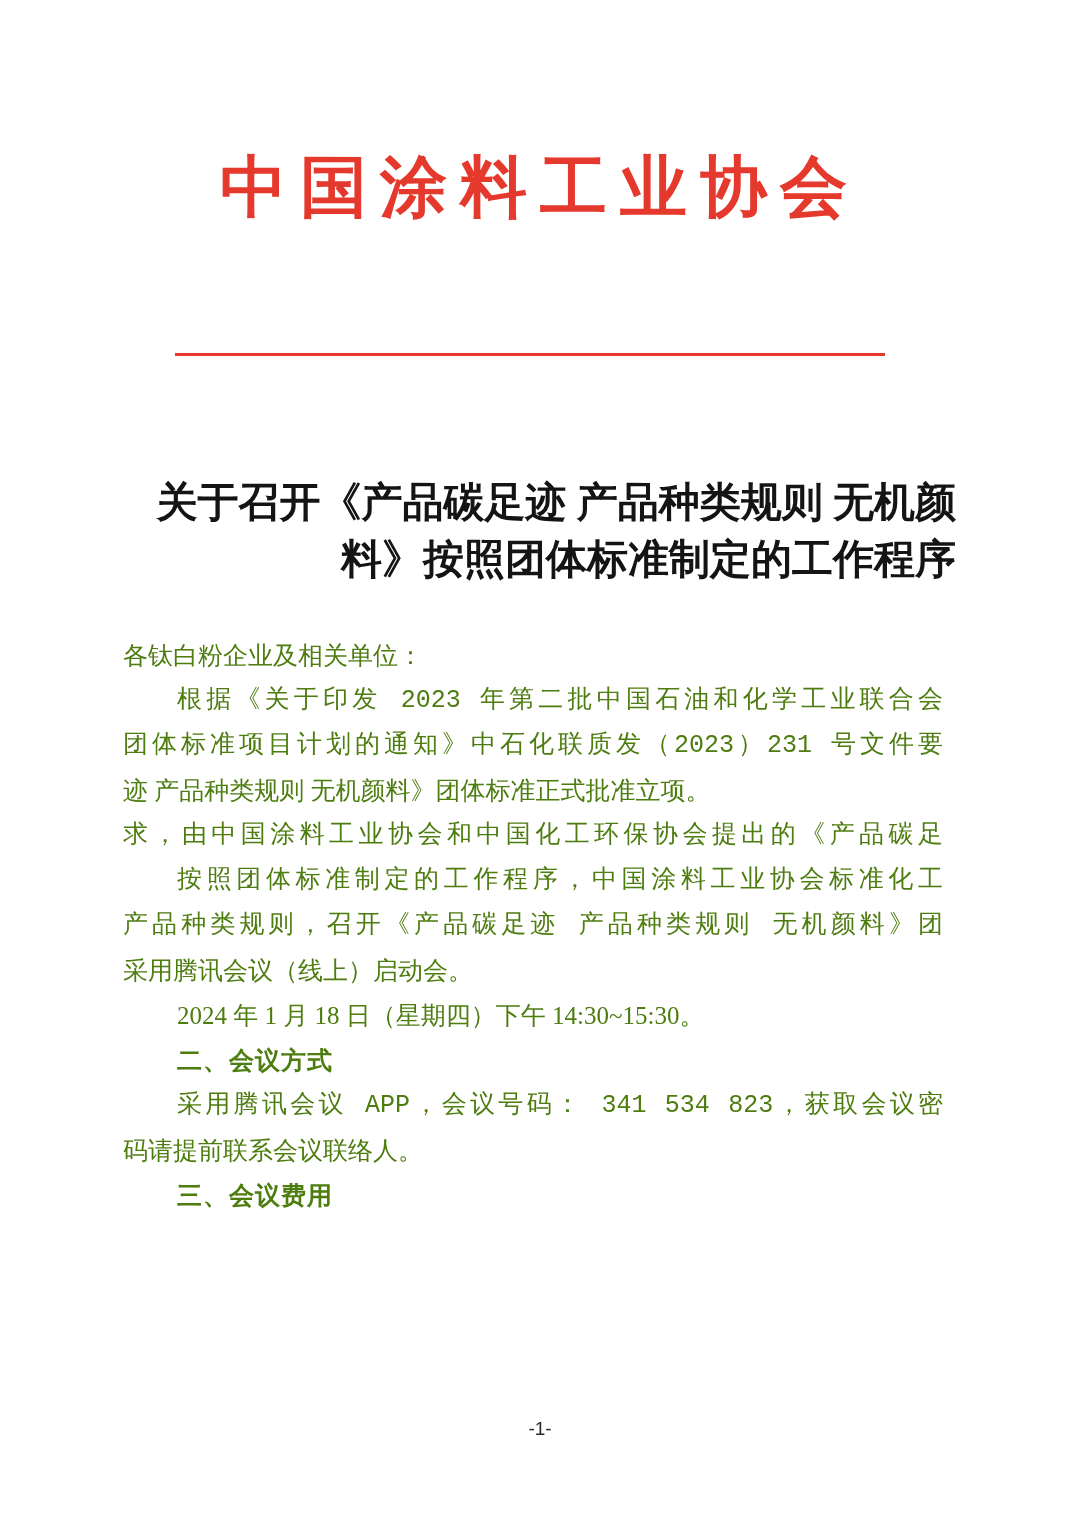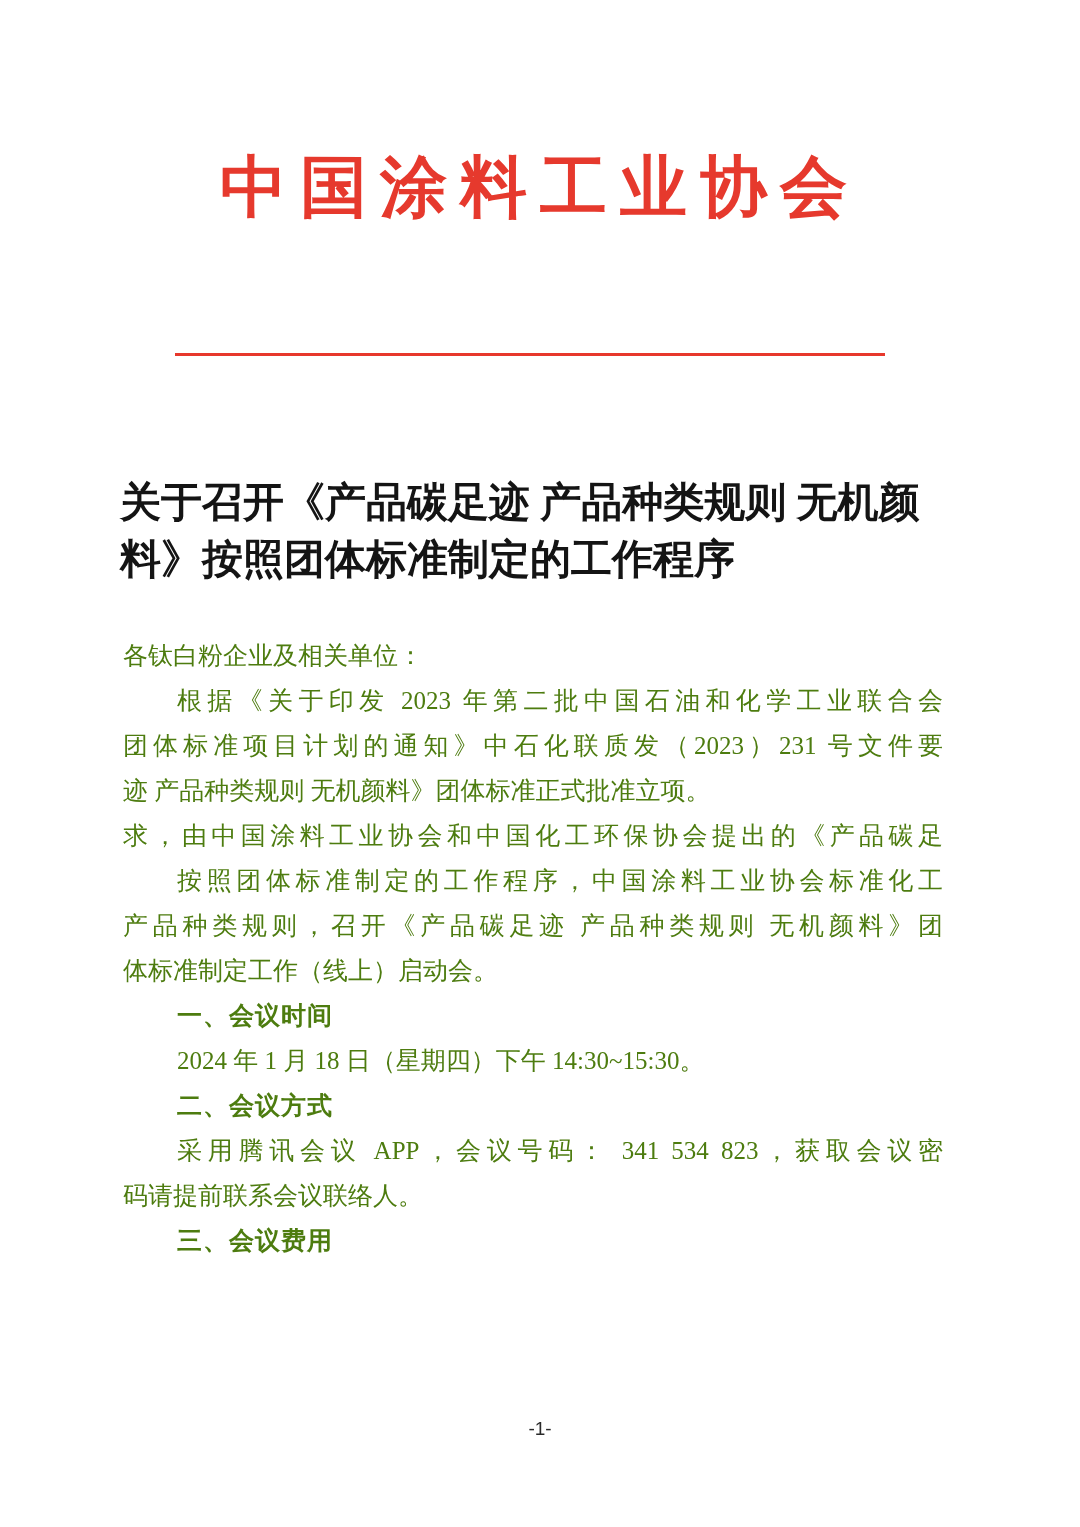--- a/index.html
+++ b/index.html
@@ -35,21 +35,21 @@
     left: 175px;
     width: 710px;
     height: 3px;
     background: #e7382c;
   }
   .doc-title {
     position: absolute;
     top: 474px;
     left: 120px;
     width: 836px;
-    text-align: left;
+    text-align: right;
     font-size: 41px;
     line-height: 57px;
     font-weight: bold;
     color: #141414;
   }
   .body-text {
     position: absolute;
     top: 633px;
     left: 123px;
     width: 820px;
@@ -60,20 +60,21 @@
   .line {
     min-height: 45px;
     white-space: pre-wrap;
   }
   .indent {
     text-indent: 54px;
   }
   .fill {
     text-align: justify;
     text-align-last: justify;
+    font-family: Liberation Mono, monospace;
   }
   .heading {
     font-weight: bold;
     font-family: "Liberation Sans", "DejaVu Sans", sans-serif;
     letter-spacing: 1px;
   }
   .page-number {
     position: absolute;
     top: 1418px;
     left: 0;
@@ -99,22 +100,21 @@
   </div>
 
   <div class="body-text">
     <div class="line">各钛白粉企业及相关单位：</div>
     <div class="line indent fill">根据《关于印发 2023 年第二批中国石油和化学工业联合会</div>
     <div class="line fill">团体标准项目计划的通知》中石化联质发（2023）231 号文件要</div>
     <div class="line">迹 产品种类规则 无机颜料》团体标准正式批准立项。</div>
     <div class="line fill">求，由中国涂料工业协会和中国化工环保协会提出的《产品碳足</div>
     <div class="line indent fill">按照团体标准制定的工作程序，中国涂料工业协会标准化工</div>
     <div class="line fill">产品种类规则，召开《产品碳足迹 产品种类规则 无机颜料》团</div>
-    <div class="line">体标准制定工作（线上）启动会。</div>
-    <div class="line indent heading">一、会议时间</div>
+    <div class="line">采用腾讯会议（线上）启动会。</div>
     <div class="line indent">2024 年 1 月 18 日（星期四）下午 14:30~15:30。</div>
     <div class="line indent heading">二、会议方式</div>
     <div class="line indent fill">采用腾讯会议 APP，会议号码： 341 534 823，获取会议密</div>
     <div class="line">码请提前联系会议联络人。</div>
     <div class="line indent heading">三、会议费用</div>
   </div>
 
   <div class="page-number">-1-</div>
 
 </div>

